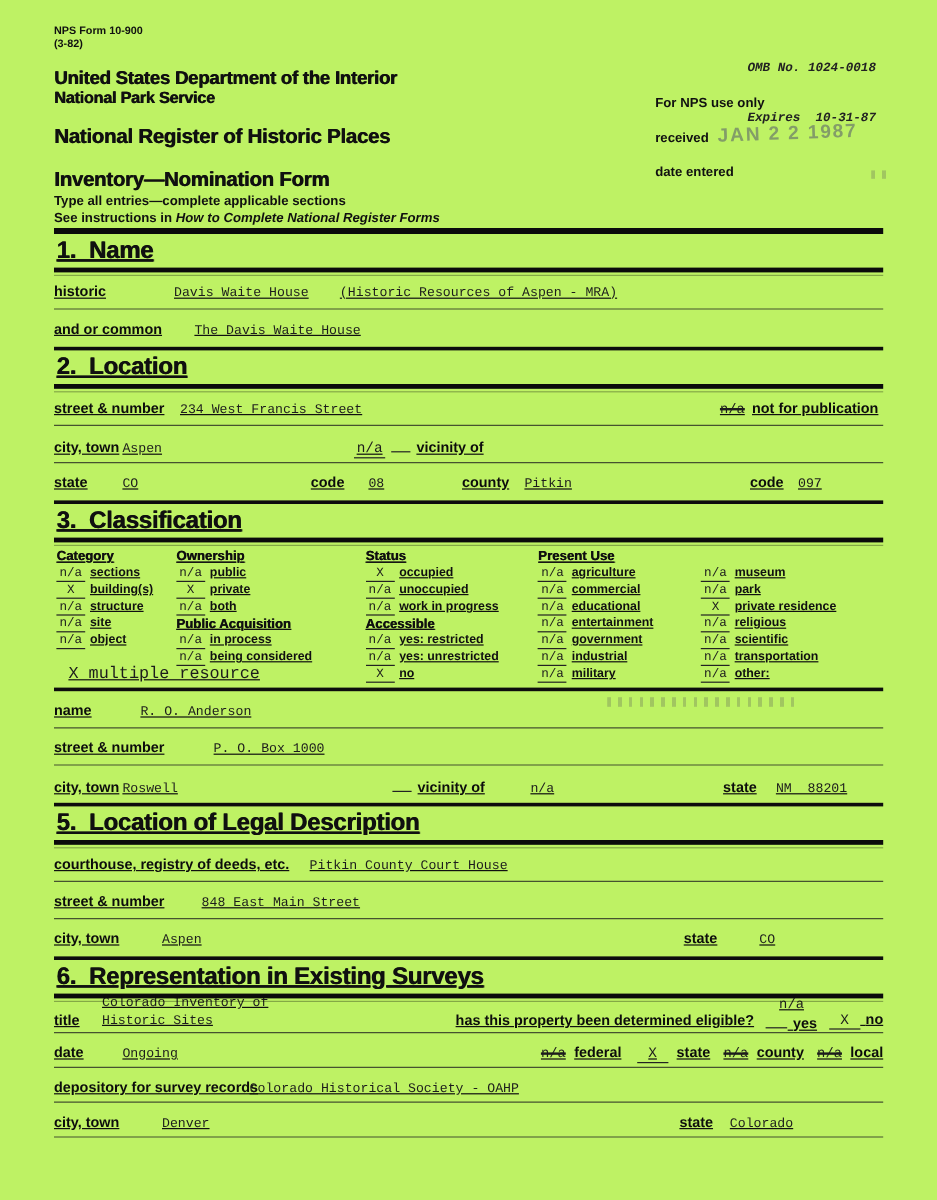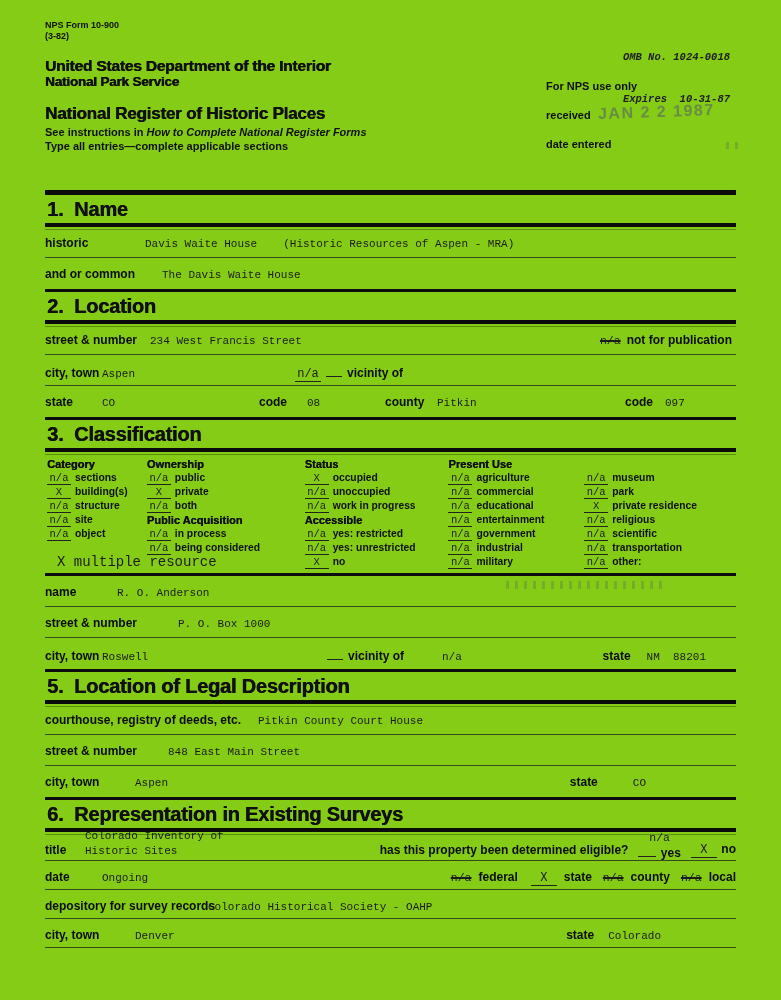--- a/index.html
+++ b/index.html
@@ -1,18 +1,18 @@
 <!DOCTYPE html>
 <html><head>
 <meta charset="utf-8">
 <style>
   html,body{margin:0;padding:0;background:#ffffff;}
   .page{
     width:781px;height:1000px;position:relative;box-sizing:border-box;
-    background:#84cc16;outline:1px solid #c9c9c9;overflow:hidden;
+    background:#bef264;outline:1px solid #c9c9c9;overflow:hidden;
     padding:20px 45px 0 45px;
     font-family:"Liberation Sans",sans-serif;color:#101010;
   }
   .heavy{text-shadow:0.6px 0 0 currentColor;letter-spacing:-0.2px;}
   .typed{font-family:"Liberation Mono","DejaVu Sans Mono",monospace;font-size:11px;color:#1c1c1c;white-space:pre;}
   .fld{font-weight:bold;font-size:12px;white-space:pre;color:#0c0c0c;}
   
   .hdr{position:relative;height:166px;}
   .form-no{font-size:9px;font-weight:bold;line-height:11px;}
   .dept{font-size:15.5px;font-weight:bold;margin-top:15px;line-height:17px;}
@@ -22,21 +22,21 @@
   .instr:first-of-type{margin-top:8px;}
   .omb{position:absolute;top:2px;right:6px;font-family:"Liberation Mono","DejaVu Sans Mono",monospace;
        font-style:italic;font-size:10.5px;font-weight:bold;line-height:14px;color:#222;white-space:pre;}
   .npsbox{position:absolute;top:60px;right:0;width:190px;font-size:11px;font-weight:bold;}
   .npsbox .bline{margin-top:17px;position:relative;}
   .stamp{position:absolute;left:52px;top:-6px;font-size:16px;font-weight:bold;letter-spacing:1.5px;
          color:rgba(82,88,108,0.55);transform:rotate(-2deg);white-space:pre;}
   .smudge{opacity:0.28;background:repeating-linear-gradient(90deg,#555 0 3px,transparent 3px 9px);}
   .hrule{height:5px;background:#0b0b0b;margin-top:4px;}
   
-  .sec{border-top:3px solid #0d0d0d;}
+  .sec{border-top:3px solid #0d0d0d;text-decoration:underline;}
   .sec.no-top{border-top:none;}
   .sec-heading{font-size:20px;font-weight:bold;white-space:pre;padding:3px 0 2px 2px;
                border-bottom:4px solid #0b0b0b;position:relative;}
   .sec-heading::after{content:"";position:absolute;left:0;right:0;bottom:-7px;height:1px;background:rgba(0,0,0,0.3);}
   .row{display:flex;align-items:baseline;height:31px;box-sizing:border-box;padding-top:9px;
        border-bottom:1.2px solid rgba(30,30,30,0.75);position:relative;}
   .row:last-child{border-bottom:none;}
   .rg{margin-left:auto;display:flex;align-items:baseline;gap:6px;padding-right:4px;}
   .struck{text-decoration:line-through;text-decoration-thickness:1.5px;}
   .overline{display:inline-block;min-width:26px;text-align:center;border-bottom:1.5px solid #222;line-height:13px;}
@@ -71,22 +71,23 @@
   <div class="hdr">
     <div class="form-no">NPS Form 10-900</div>
     <div class="form-no">(3-82)</div>
     <div class="omb">
       <div>OMB No. 1024-0018</div>
       <div>Expires  10-31-87</div>
     </div>
     <div class="dept heavy">United States Department of the Interior</div>
     <div class="agency heavy">National Park Service</div>
     <div class="regtitle heavy">National Register of Historic Places</div>
+    <div class="regtitle heavy">Inventory—Nomination Form</div>
+    <div class="instr">Type all entries—complete applicable sections</div>
     <div class="instr"><span>See instructions in </span><span style="font-style:italic">How to Complete National Register Forms</span></div>
-    <div class="instr">Type all entries—complete applicable sections</div>
     <div class="npsbox">
       <div>For NPS use only</div>
       <div class="bline">
         <span>received</span>
         <span class="stamp">JAN 2 2 1987</span>
       </div>
       <div class="bline">
         <span>date entered</span>
         <span class="smudge" style="position:absolute;right:-4px;top:4px;width:14px;height:7px;"></span>
       </div>

